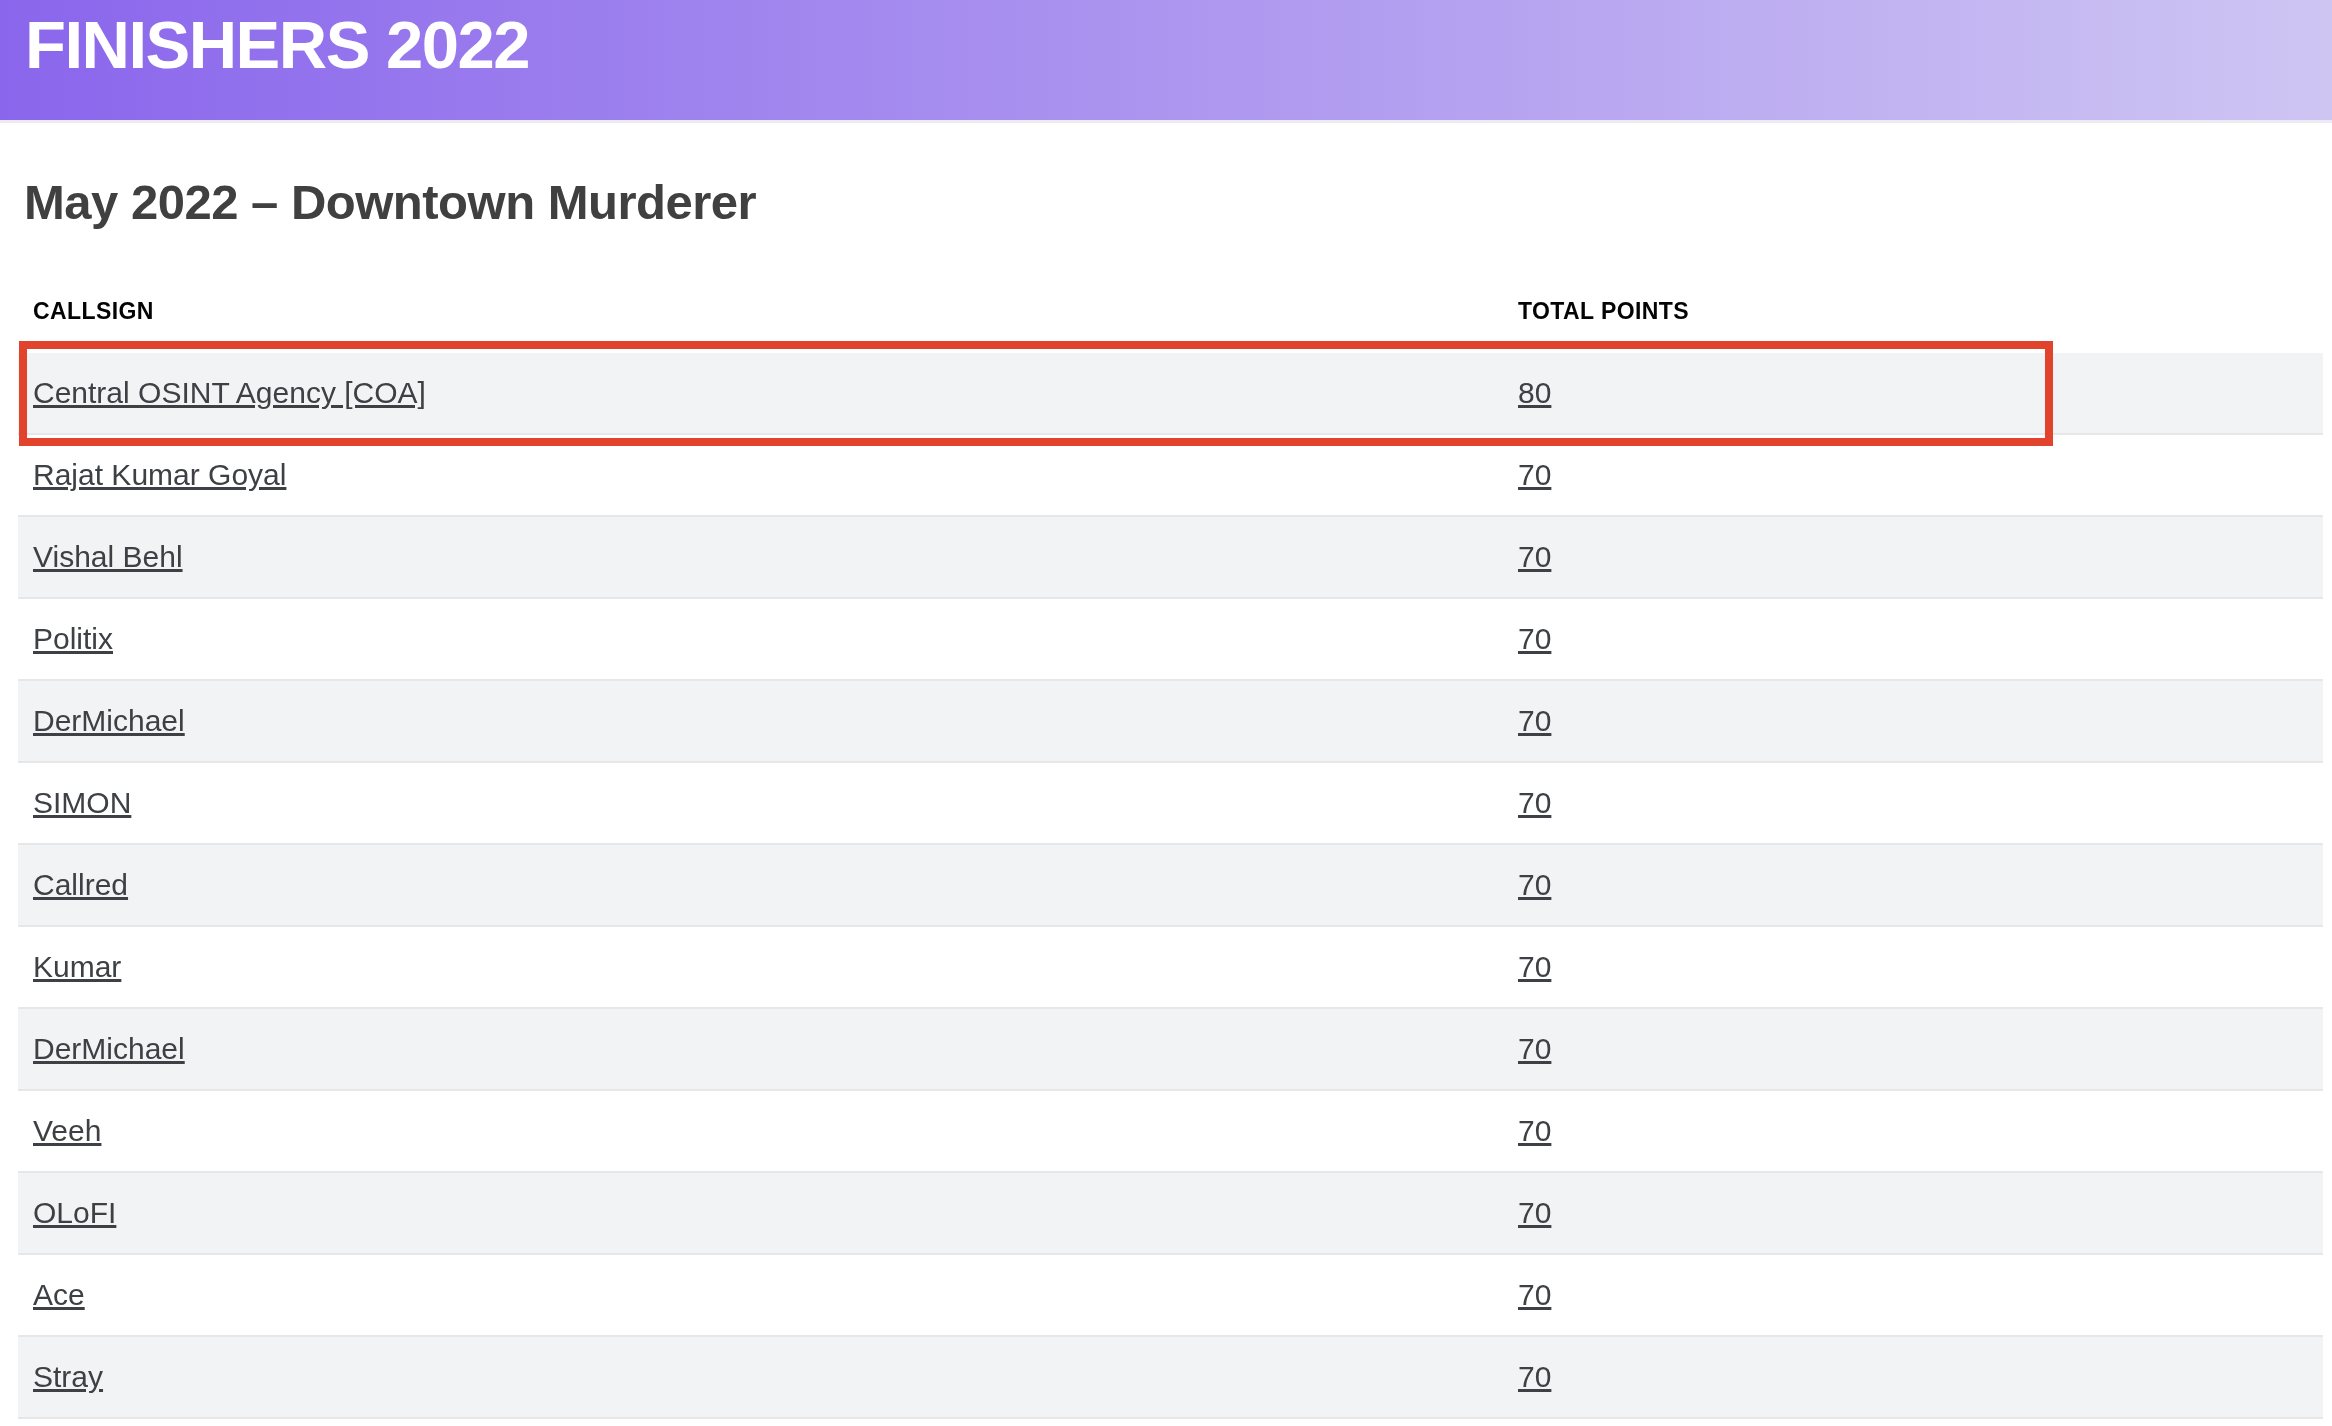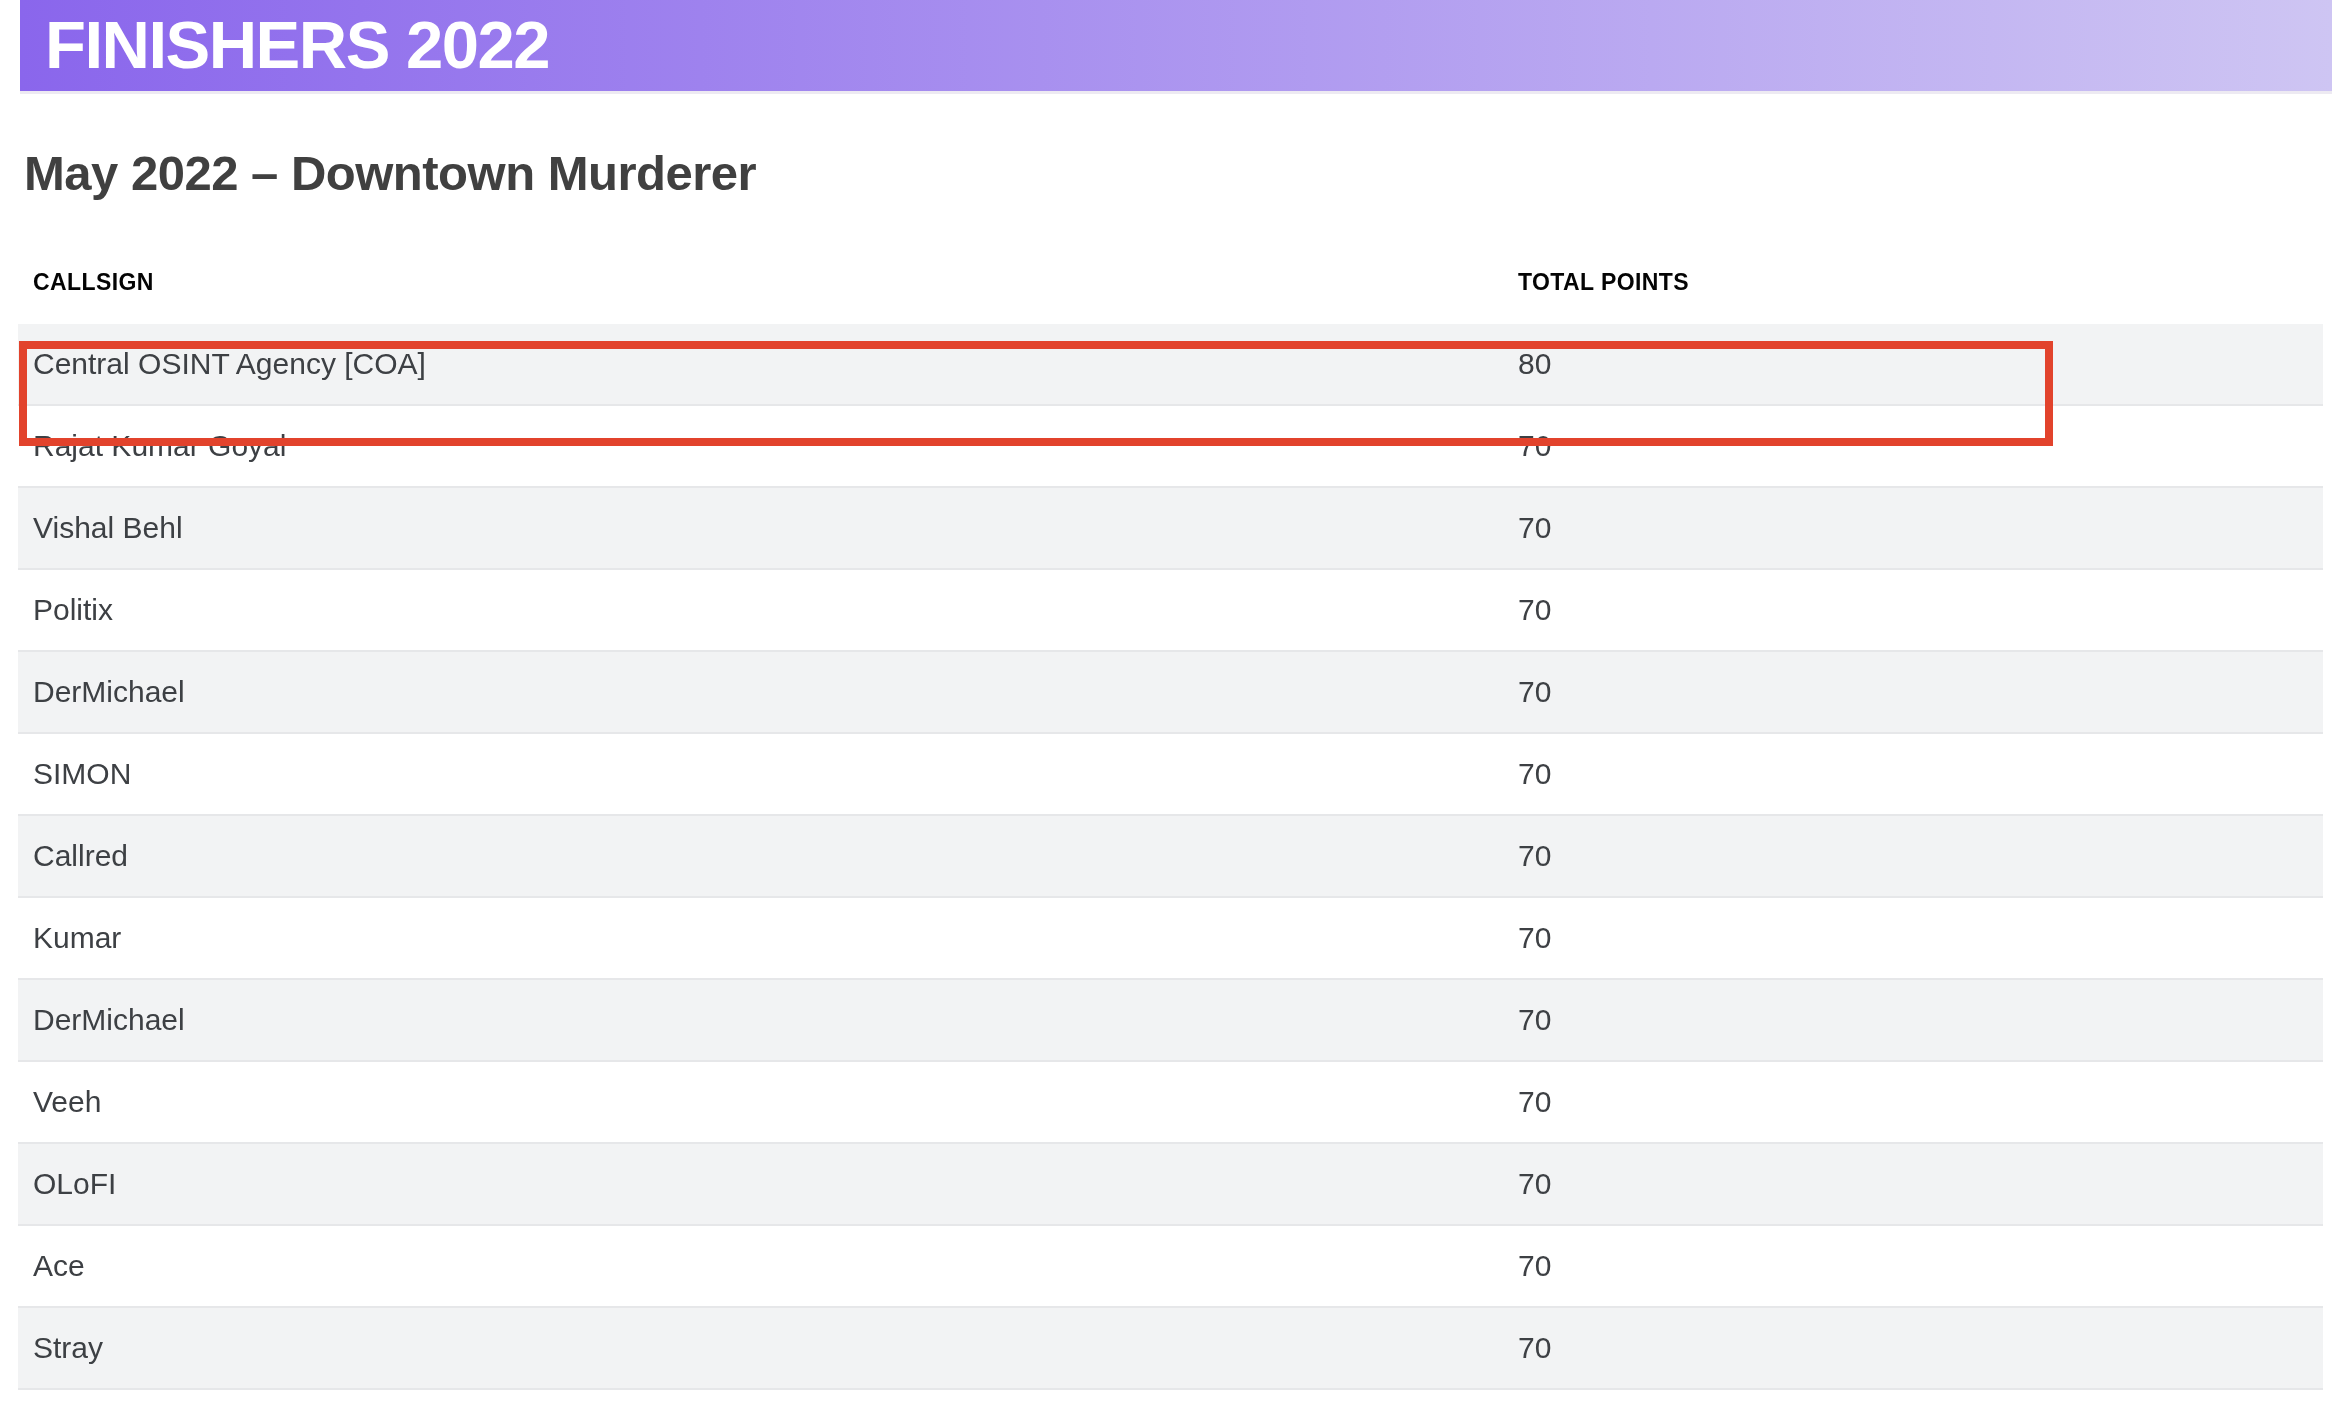--- a/index.html
+++ b/index.html
@@ -6,24 +6,23 @@
   html, body {
     width: 2332px; height: 1426px;
     background: #ffffff;
     font-family: "Liberation Sans", sans-serif;
     overflow: hidden;
     position: relative;
   }
 
   
   .banner {
-    height: 94px;
+    height: 123px;
     background: linear-gradient(to right, #8a66ec, #cec5f3); 
     border-bottom: 3px solid #edeaf2;
-    margin-left: 20px;
   }
   .banner h1 {
     padding: 11px 0 0 25px;
     font-size: 67px;
     line-height: 1;
     font-weight: 900;
     letter-spacing: -1.5px;
     color: #ffffff;
   }
 
@@ -57,20 +56,21 @@
   .tbody { margin-top: 22px; }
   .trow {
     height: 82px;
     display: grid;
     grid-template-columns: 1500px 1fr;
     align-items: center;
     border-bottom: 2px solid #e6e7e9;
     font-size: 30px;
     color: #3d4044;
     background: #ffffff;
+    text-decoration: underline;
   }
   .trow.striped { background: #f2f3f4; }
   .cell.callsign { padding-left: 15px; }
 
   
   .highlight-box {
     position: absolute;
     left: 19px;
     top: 341px;
     width: 2034px;

